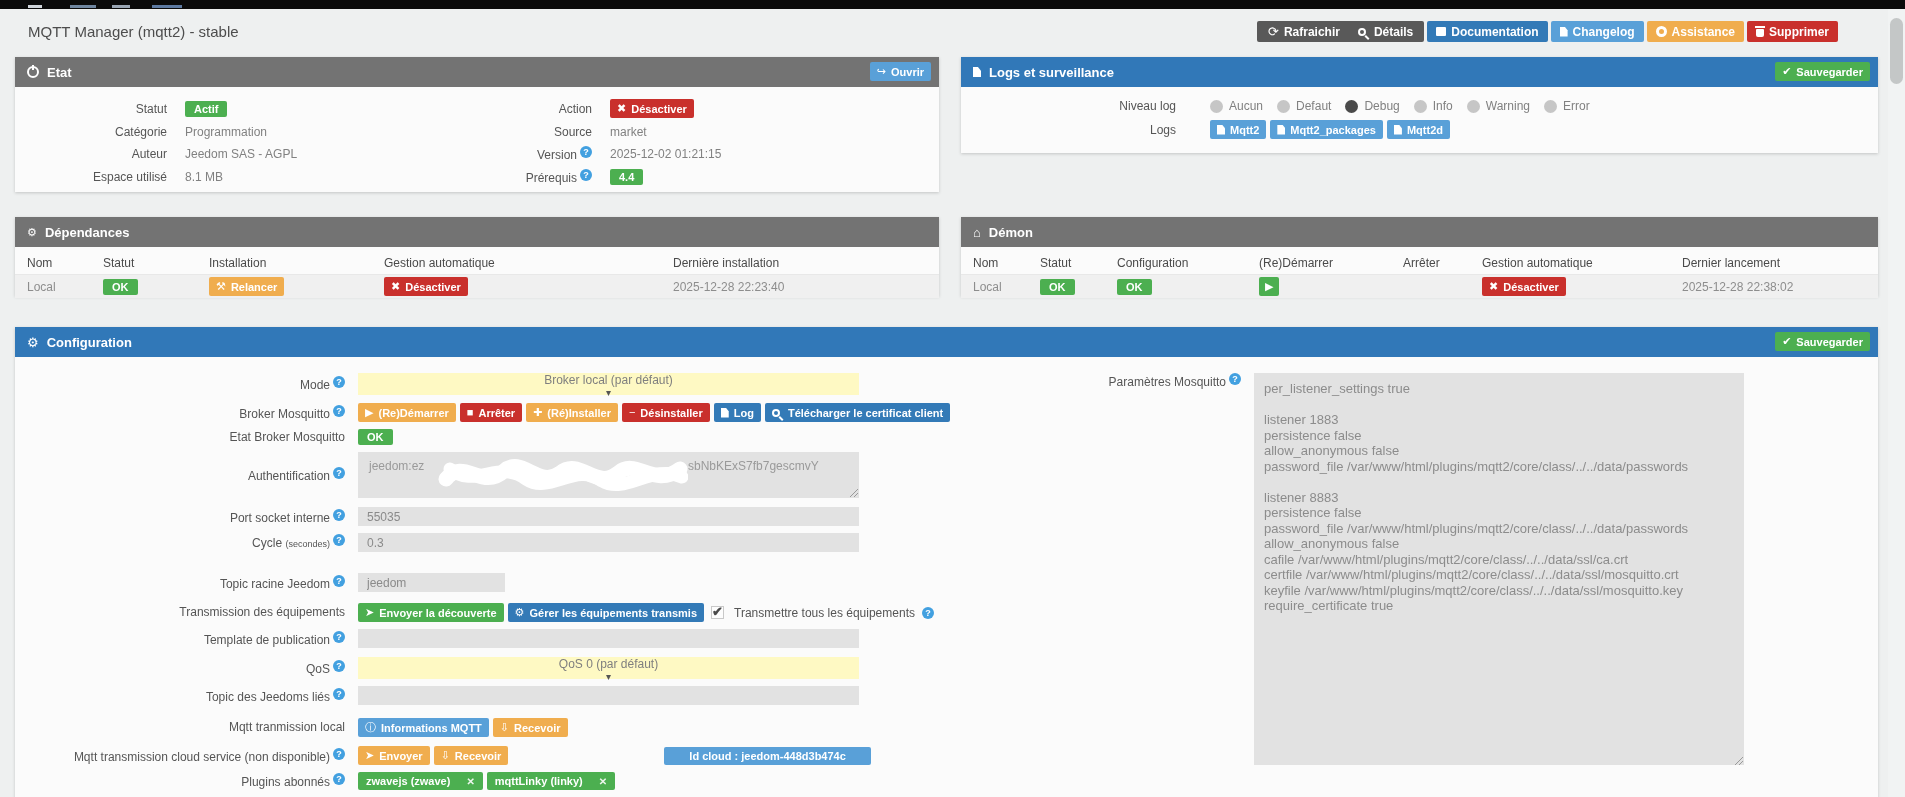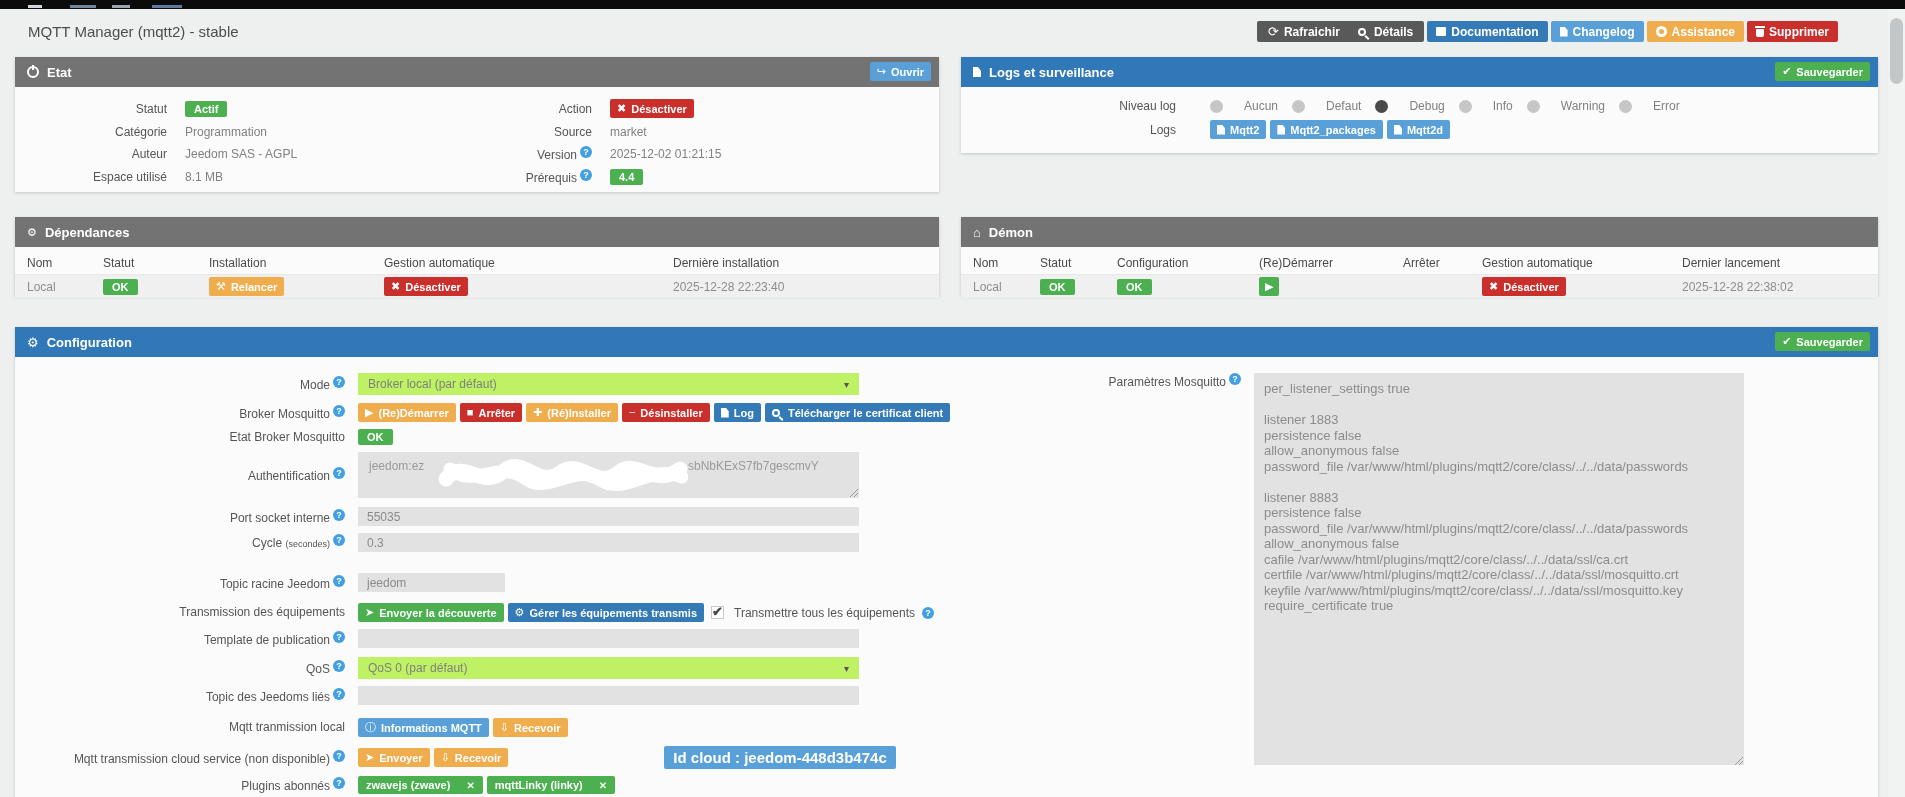--- a/index.html
+++ b/index.html
@@ -50,21 +50,21 @@
   .lab { text-align:right; padding-right:18px; color:#555; white-space:nowrap; }
   .val { color:#818181; }
   .badge { display:inline-block; padding:2px 9px; font-size:11px; font-weight:bold; color:#fff; border-radius:2px; background:#4caf50; }
 
   .hp { display:inline-block; width:12px; height:12px; border-radius:50%; background:#42a0e0; color:#fff;
     font-size:9px; line-height:12px; text-align:center; vertical-align:4px; margin-left:3px; font-weight:bold; }
 
   .logs-body { padding-top:12px; font-size:12px; }
   .lrow { display:flex; align-items:center; margin-bottom:7px; }
   .llabel { width:215px; text-align:right; color:#555; flex:none; margin-right:34px; }
-  .ritem { display:flex; align-items:center; gap:21px; margin-right:14px; color:#818181; cursor:pointer; }
+  .ritem { display:flex; align-items:center; gap:6px; margin-right:14px; color:#818181; cursor:pointer; }
   .rad { width:13px; height:13px; border-radius:50%; background:#c6c6c6; }
   .rad.on { background:#4a4a4a; }
   .inp { height:19px; background:#e2e2e2; border:0; color:#8a8a8a; font-size:12px; padding:0 9px;
     width:100%; font-family:inherit; outline:none; }
   .hb { width:124px; height:17px; background:#dcdcdc; }
   .rdlabel { margin-left:168px; color:#555; }
   .cbe { width:13px; height:13px; background:#dcdcdc; margin-left:12px; cursor:pointer; }
 
   .panel-dep { width:924px; height:79px; }
   .panel-demon { flex:1; height:79px; }
@@ -76,39 +76,39 @@
   .dem-c5{width:79px;flex:none} .dem-c6{width:200px;flex:none}
 
   .panel-config { margin-top:31px; width:1863px; }
   .config-body { display:flex; padding:16px 0 14px 0; font-size:12px; align-items:flex-start; }
   .cleft { width:844px; flex:none; }
   .frow { display:flex; align-items:center; margin-bottom:7px; }
   .flabel { width:330px; text-align:right; color:#555; flex:none; line-height:13px; }
   .fctrl { margin-left:13px; width:501px; flex:none; display:flex; align-items:center; gap:4px; }
   .fctrl.wide { width:auto; }
   .sub { font-size:9px; }
-  .selbox { height:22px; background:#bef264; color:#7f7f7f; display:flex; align-items:center;
-    justify-content:space-between; padding:0 10px; width:100%; cursor:pointer; }
+  .selbox { height:22px; background:#fef9c3; color:#7f7f7f; display:flex; align-items:center;
+    justify-content:space-between; padding:0 10px; width:100%; cursor:pointer;flex-direction:column; }
   .caret { color:#555; font-size:10px; }
   .authbox { width:100%; height:46px; background:#e2e2e2; position:relative; font-size:12px; color:#9a9a9a; }
   .authbox .pre { position:absolute; left:11px; top:7px; }
   .authbox .suf { position:absolute; left:330px; top:7px; }
   .scribble { position:absolute; left:80px; top:-7px; z-index:2; }
   .rz { position:absolute; right:1px; bottom:1px; width:10px; height:10px;
     background:repeating-linear-gradient(135deg, transparent 0 2px, #9a9a9a 2px 3px);
     clip-path:polygon(100% 0,100% 100%,0 100%); cursor:nwse-resize; }
   .inp.short { width:147px; flex:none; }
   .cbx { width:13px; height:13px; background:#fdfdfd; border:1px solid #c9c9c9; position:relative;
     margin-left:3px; flex:none; cursor:pointer; }
   .cbx .ck { position:absolute; left:0px; top:-3px; color:#4a4a4a; font-size:13px; font-weight:bold; }
   .cklabel { color:#555; margin-left:6px; white-space:nowrap; }
   .tag { display:inline-flex; align-items:center; gap:16px; height:18px; padding:0 8px; background:#4caf50;
     color:#fff; font-size:11px; font-weight:bold; border-radius:2px; cursor:pointer; }
   .tag .x { font-size:10px; opacity:.9; cursor:pointer; }
-  .idcloud { background:#59a0d8; color:#fff; font-size:15px; font-weight:bold; padding:3px 9px;
+  .idcloud { background:#59a0d8; color:#fff; font-size:11px; font-weight:bold; padding:3px 25px;
     border-radius:2px; margin-left:152px; white-space:nowrap; }
   .cright { margin-left:12px; display:flex; align-items:flex-start; }
   .cright .flabel { width:370px; }
   .ta { margin-left:13px; background:#e2e2e2; color:#8c8c8c; padding:8px 10px; line-height:15.5px;
     white-space:pre-wrap; position:relative; width:490px; height:392px; font-size:13px; }
 
   .sb { position:absolute; right:0; top:9px; width:17px; height:788px; background:#f1f3f3; z-index:50; }
   .sb .thumb { position:absolute; top:9px; left:2px; width:13px; height:66px; background:#c4c7c7; border-radius:7px; cursor:pointer; }
 </style>
 </head>

